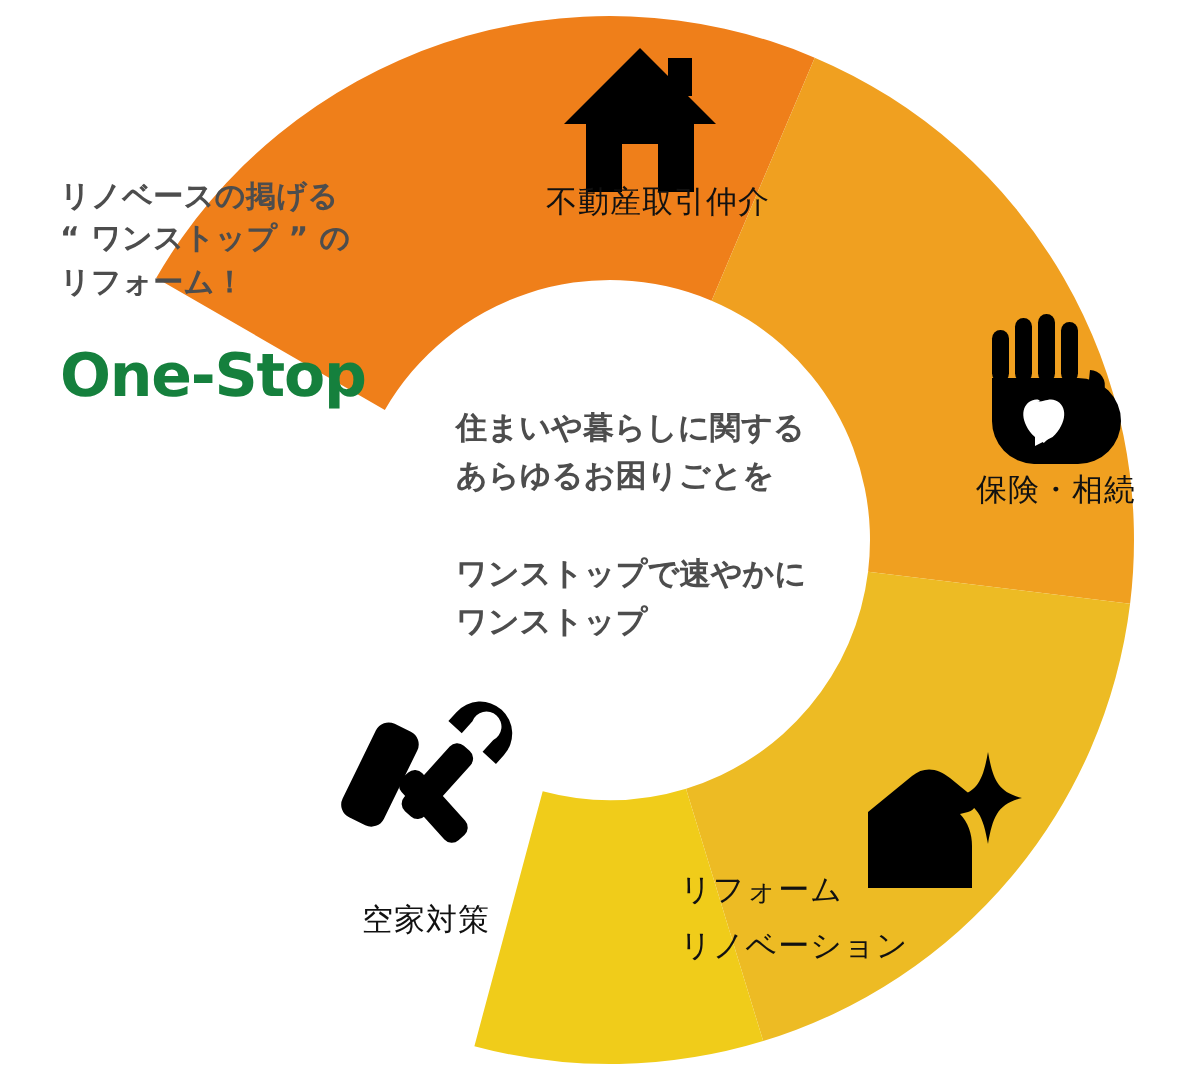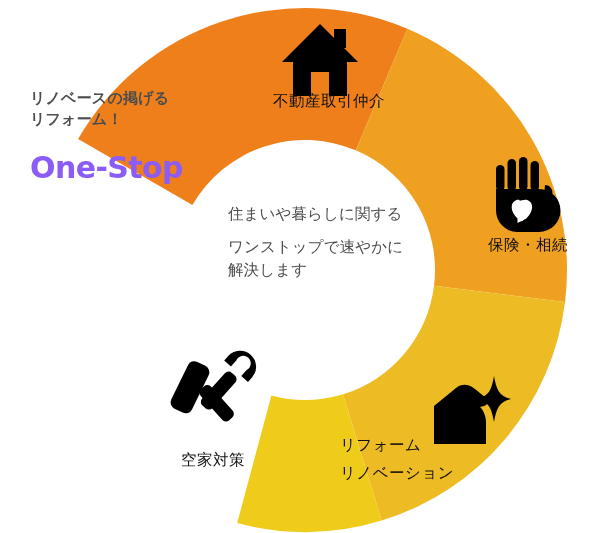--- a/index.html
+++ b/index.html
@@ -46,41 +46,41 @@
     color: #4d4d4d;
     line-height: 1.42;
     letter-spacing: 0.2px;
     white-space: nowrap;
   }
   .headline {
     margin-top: 19px;
     font-family: "DejaVu Sans", "Liberation Sans", sans-serif;
     font-size: 30px;
     font-weight: 700;
-    color: #8b5cf6;
+    color: #15803d;
     line-height: 1.18;
     letter-spacing: -0.6px;
   }
   .center-block {
     position: absolute;
     left: 228px;
     top: 203px;
     width: 230px;
   }
   .center-line {
     font-family: "DejaVu Sans", "Liberation Sans", sans-serif;
     font-size: 15.5px;
-    font-weight: 400;
+    font-weight: 700;
     color: #4d4d4d;
     line-height: 1.52;
     letter-spacing: 0.1px;
     white-space: nowrap;
   }
   .center-para-gap {
-    margin-top: 9px;
+    margin-top: 26px;
   }
 </style>
 </head>
 <body>
 
 <div id="infographic">
 
   <svg class="donut-svg" width="600" height="533" viewBox="0 0 600 533">
 
     <g id="ring-segments">
@@ -127,25 +127,27 @@
     <text class="seg-label" x="528" y="250" text-anchor="middle">保険・相続</text>
 
     <text class="seg-label" x="340" y="450" text-anchor="start">リフォーム</text>
     <text class="seg-label" x="340" y="478" text-anchor="start">リノベーション</text>
 
     <text class="seg-label" x="213" y="465" text-anchor="middle">空家対策</text>
   </svg>
 
   <div class="left-block">
     <div class="lead-line">リノベースの掲げる</div>
+    <div class="lead-line">“ ワンストップ ” の</div>
     <div class="lead-line">リフォーム！</div>
     <div class="headline">
       <div>One-Stop</div>
     </div>
   </div>
 
   <div class="center-block">
     <div class="center-line">住まいや暮らしに関する</div>
+    <div class="center-line">あらゆるお困りごとを</div>
     <div class="center-line center-para-gap">ワンストップで速やかに</div>
-    <div class="center-line">解決します</div>
+    <div class="center-line">ワンストップ</div>
   </div>
 
 </div>
 
 </body></html>

